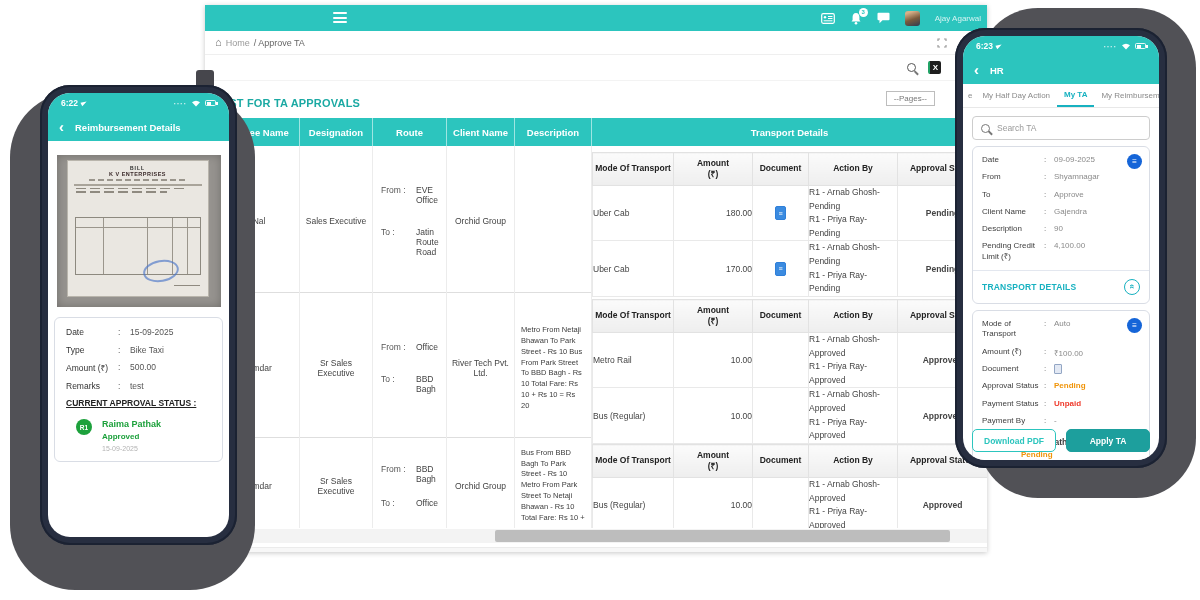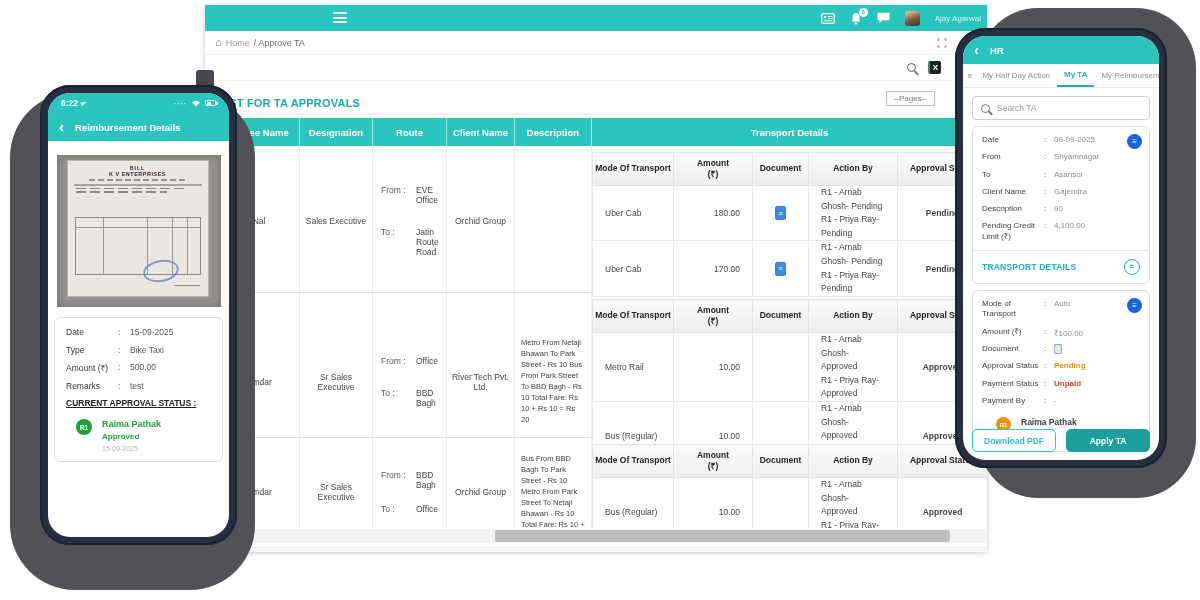--- a/index.html
+++ b/index.html
@@ -50,21 +50,21 @@
   .route-cell { flex-direction:column; align-items:flex-start; justify-content:center; gap:22px; padding-left:8px; text-align:left; }
   .route-line { display:flex; gap:8px; }
   .route-lbl { color:#555; min-width:27px; }
   .route-val { color:#444; max-width:44px; }
   .desc-cell { font-size:7.5px; line-height:1.45; text-align:left; padding:4px 6px; color:#3c3c3c; }
 
   .tcol { padding:6px 0 0 0; }
   table.ttab { width:100%; border-collapse:collapse; table-layout:fixed; }
   .ttab th { background:linear-gradient(#fbfbfb,#eeeeee); border:1px solid #e2e2e2; height:33px;
              font-size:8.5px; font-weight:bold; color:#222; text-align:center; line-height:1.3; }
-  .ttab td { border:1px solid #e9e9e9; height:44px; font-size:8.5px; color:#444; padding:0 12px; background:#fff; }
+  .ttab td { border:1px solid #e9e9e9; height:44px; font-size:8.5px; color:#444; padding:0 0; background:#fff; }
   .td-amt { text-align:right; }
   .td-doc { text-align:center; }
   .td-status { text-align:center; font-weight:bold; font-size:9px; }
   .st-pending { color:#f09409; } .st-approved { color:#23a33c; }
   .action div { line-height:1.6; }
   .doc-ic { display:inline-flex; width:11px; height:14px; background:#3b8be0; border:1px solid #2f7fd9;
             border-radius:2px; color:#fff; font-size:7px; align-items:center; justify-content:center; }
 
   .hscroll { position:absolute; left:0; right:0; bottom:9px; height:14px; background:#f3f3f3; }
   .hthumb { position:absolute; left:290px; top:1px; width:455px; height:12px; background:#bdbdbd; border-radius:2px; }
@@ -493,20 +493,33 @@
           </span>
         </div>
       </div>
     </div>
   </div>
 
   <div class="blob blob-right"></div>
 
   <div class="phone phone-right">
     <div class="screen">
+      <div class="sb">
+        <span class="sb-left">
+          <span>6:23</span>
+          <span class="nav-tri"></span>
+        </span>
+        <span class="sb-right">
+          <span class="sb-dots">····</span>
+          <svg width="10" height="8" viewBox="0 0 10 8">
+              <path d="M5 7.5 L1 3.2 A6.5 6.5 0 0 1 9 3.2 Z" fill="#fff"></path>
+            </svg>
+          <span class="batt"></span>
+        </span>
+      </div>
       <div class="p-head">
         <span class="back">‹</span>
         <span>HR</span>
       </div>
 
       <div class="tabs">
         <span class="tab" style="padding:0 3px;">e</span>
         <span class="tab">My Half Day Action</span>
         <span class="tab tab-active">My TA</span>
         <span class="tab">My Reimbursements</span>
@@ -525,21 +538,21 @@
             <span class="val">09-09-2025</span>
           </div>
         <div class="rrow">
             <span class="lbl">From</span>
             <span class="sep">:</span>
             <span class="val">Shyamnagar</span>
           </div>
         <div class="rrow">
             <span class="lbl">To</span>
             <span class="sep">:</span>
-            <span class="val">Asansol</span>
+            <span class="val">Approve</span>
           </div>
         <div class="rrow">
             <span class="lbl">Client Name</span>
             <span class="sep">:</span>
             <span class="val">Gajendra</span>
           </div>
         <div class="rrow">
             <span class="lbl">Description</span>
             <span class="sep">:</span>
             <span class="val">90</span>

